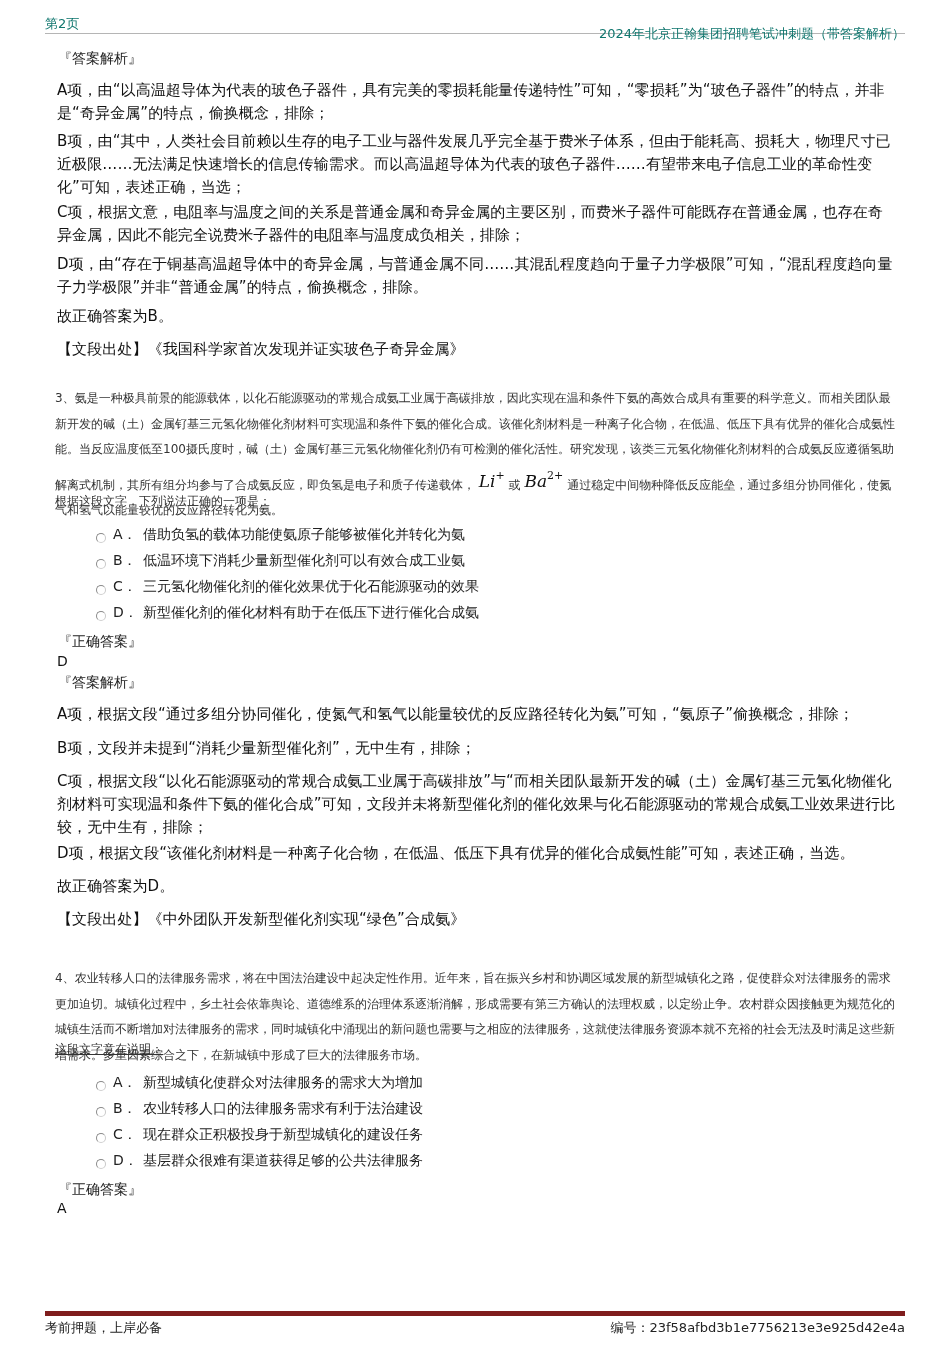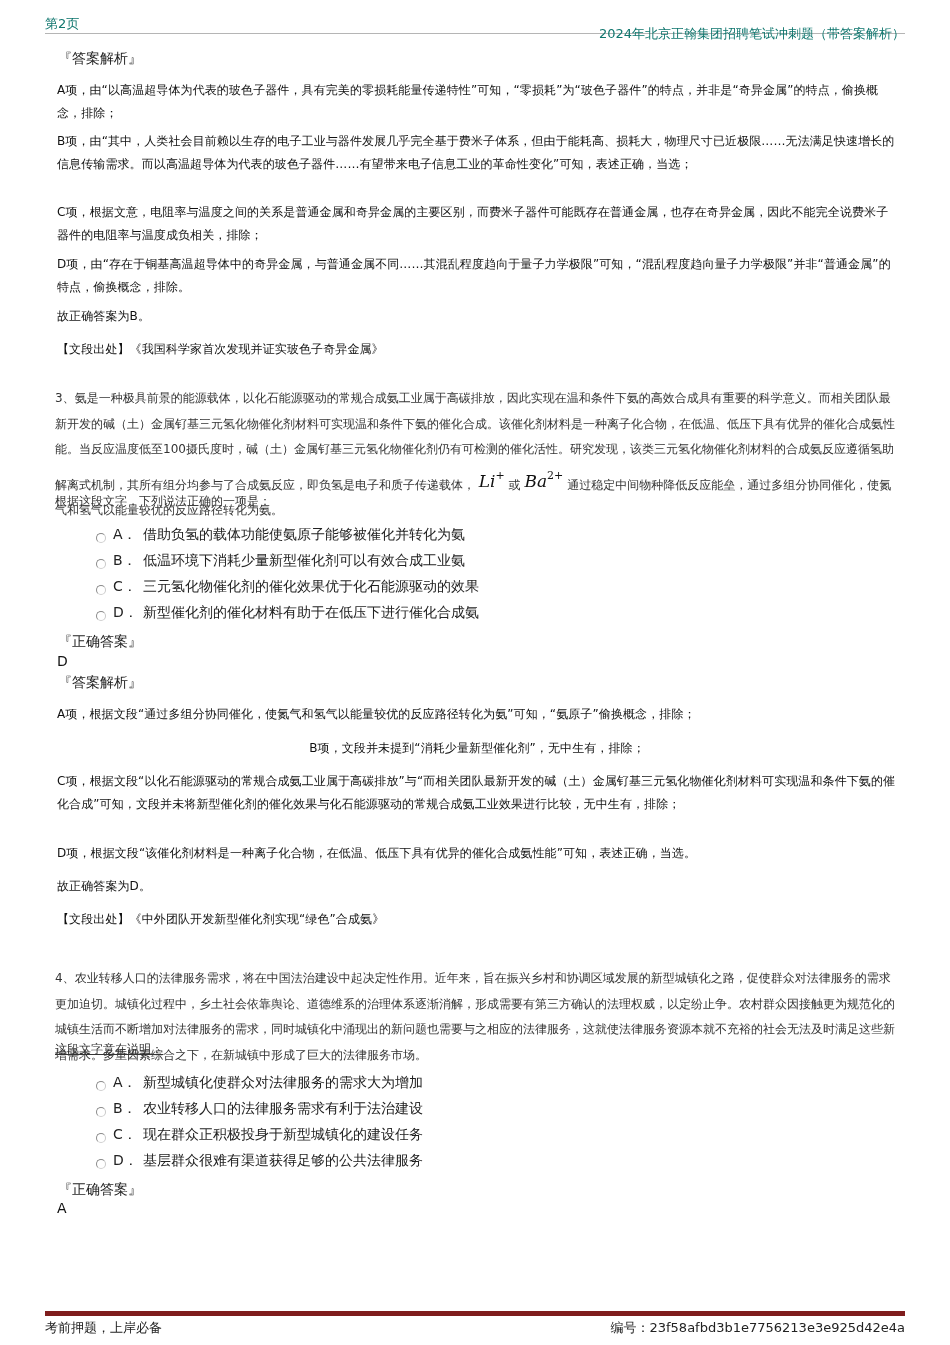--- a/index.html
+++ b/index.html
@@ -36,21 +36,21 @@
       font-size: 13px;
       color: #222;
       height: 24px;
     }
     .footer .left { position: absolute; left: 0; top: 3px; }
     .footer .right { position: absolute; right: 0; top: 3px; }
 
     .blk { position: absolute; left: 57px; width: 840px; }
 
     .para {
-      font-size: 12px;
+      font-size: 15px;
       line-height: 23px;
       color: #111;
       letter-spacing: 0.1px;
     }
     .label {
       font-size: 14px;
       line-height: 20px;
       color: #222;
     }
     .answer {
@@ -158,21 +158,21 @@
     <span class="radio"></span>
     <span class="opt-letter">D．</span>
     <span>新型催化剂的催化材料有助于在低压下进行催化合成氨</span>
   </div>
 </div>
 
 <div class="blk label" style="top:631px; left:58px;">『正确答案』</div>
 <div class="blk answer" style="top:652px;">D</div>
 <div class="blk label" style="top:672px; left:58px;">『答案解析』</div>
 <div class="blk para" style="top:703px;">A项，根据文段“通过多组分协同催化，使氮气和氢气以能量较优的反应路径转化为氨”可知，“氨原子”偷换概念，排除；</div>
-<div class="blk para" style="top:737px;text-align:center;">B项，文段并未提到“消耗少量新型催化剂”，无中生有，排除；</div>
+<div class="blk para" style="top:737px;">B项，文段并未提到“消耗少量新型催化剂”，无中生有，排除；</div>
 <div class="blk para" style="top:770px;">C项，根据文段“以化石能源驱动的常规合成氨工业属于高碳排放”与“而相关团队最新开发的碱（土）金属钌基三元氢化物催化剂材料可实现温和条件下氨的催化合成”可知，文段并未将新型催化剂的催化效果与化石能源驱动的常规合成氨工业效果进行比较，无中生有，排除；</div>
 <div class="blk para" style="top:842px;">D项，根据文段“该催化剂材料是一种离子化合物，在低温、低压下具有优异的催化合成氨性能”可知，表述正确，当选。</div>
 <div class="blk para" style="top:875px;">故正确答案为D。</div>
 <div class="blk para" style="top:908px;">【文段出处】《中外团队开发新型催化剂实现“绿色”合成氨》</div>
 
 <div class="question" style="top:941px;">4、农业转移人口的法律服务需求，将在中国法治建设中起决定性作用。近年来，旨在振兴乡村和协调区域发展的新型城镇化之路，促使群众对法律服务的需求更加迫切。城镇化过程中，乡土社会依靠舆论、道德维系的治理体系逐渐消解，形成需要有第三方确认的法理权威，以定纷止争。农村群众因接触更为规范化的城镇生活而不断增加对法律服务的需求，同时城镇化中涌现出的新问题也需要与之相应的法律服务，这就使法律服务资源本就不充裕的社会无法及时满足这些新增需求。多重因素综合之下，在新城镇中形成了巨大的法律服务市场。</div>
 <div class="prompt" style="top:1041px;text-decoration:underline;">这段文字意在说明：</div>
 
 <div class="opts" style="top:1070px;">
   <div class="opt">

